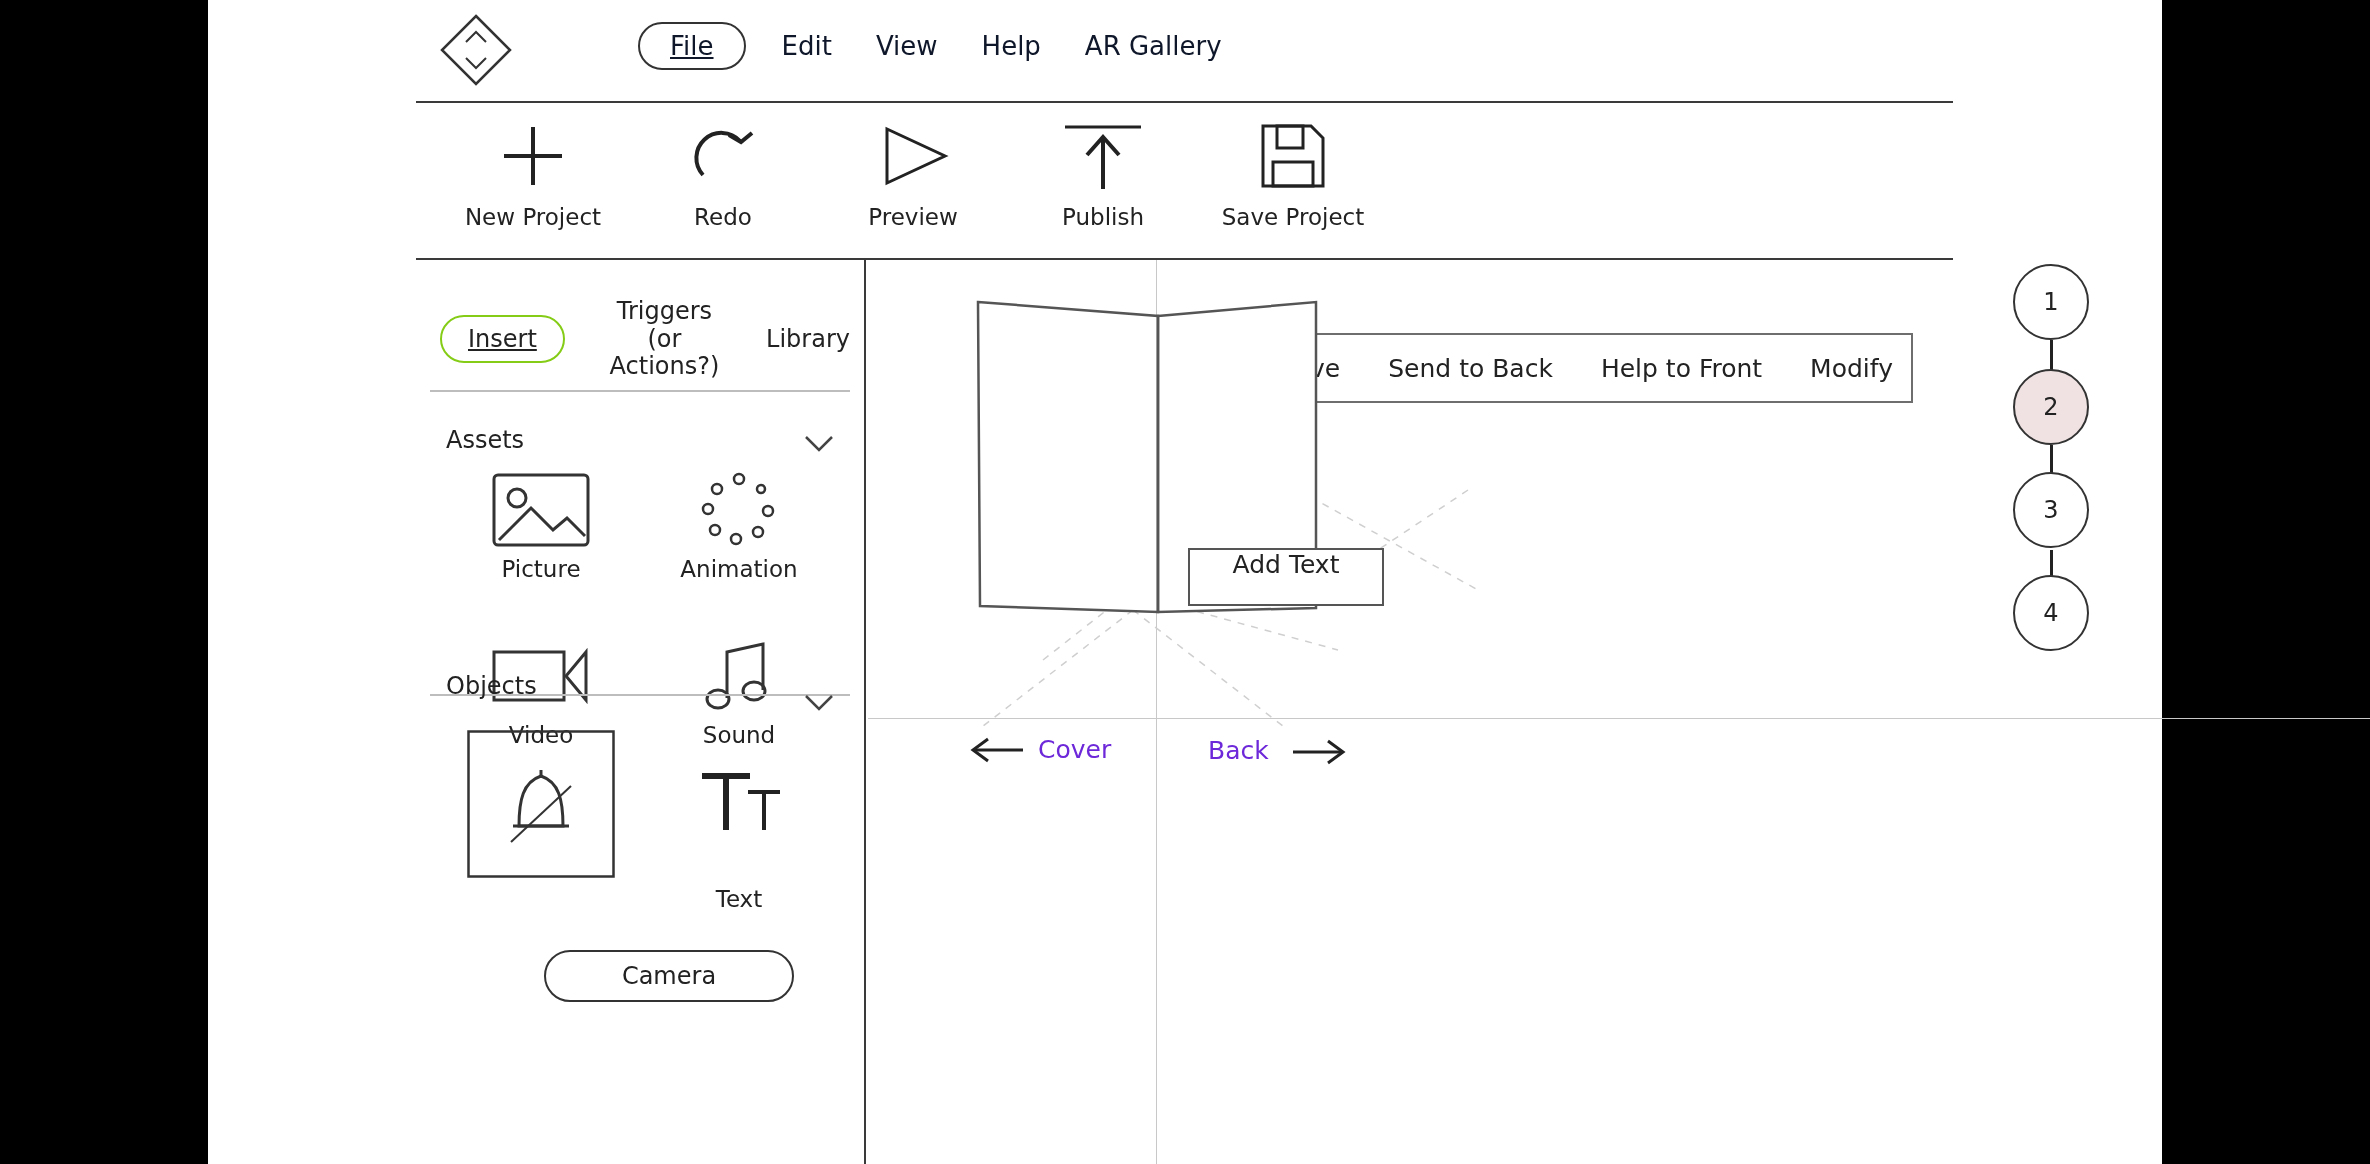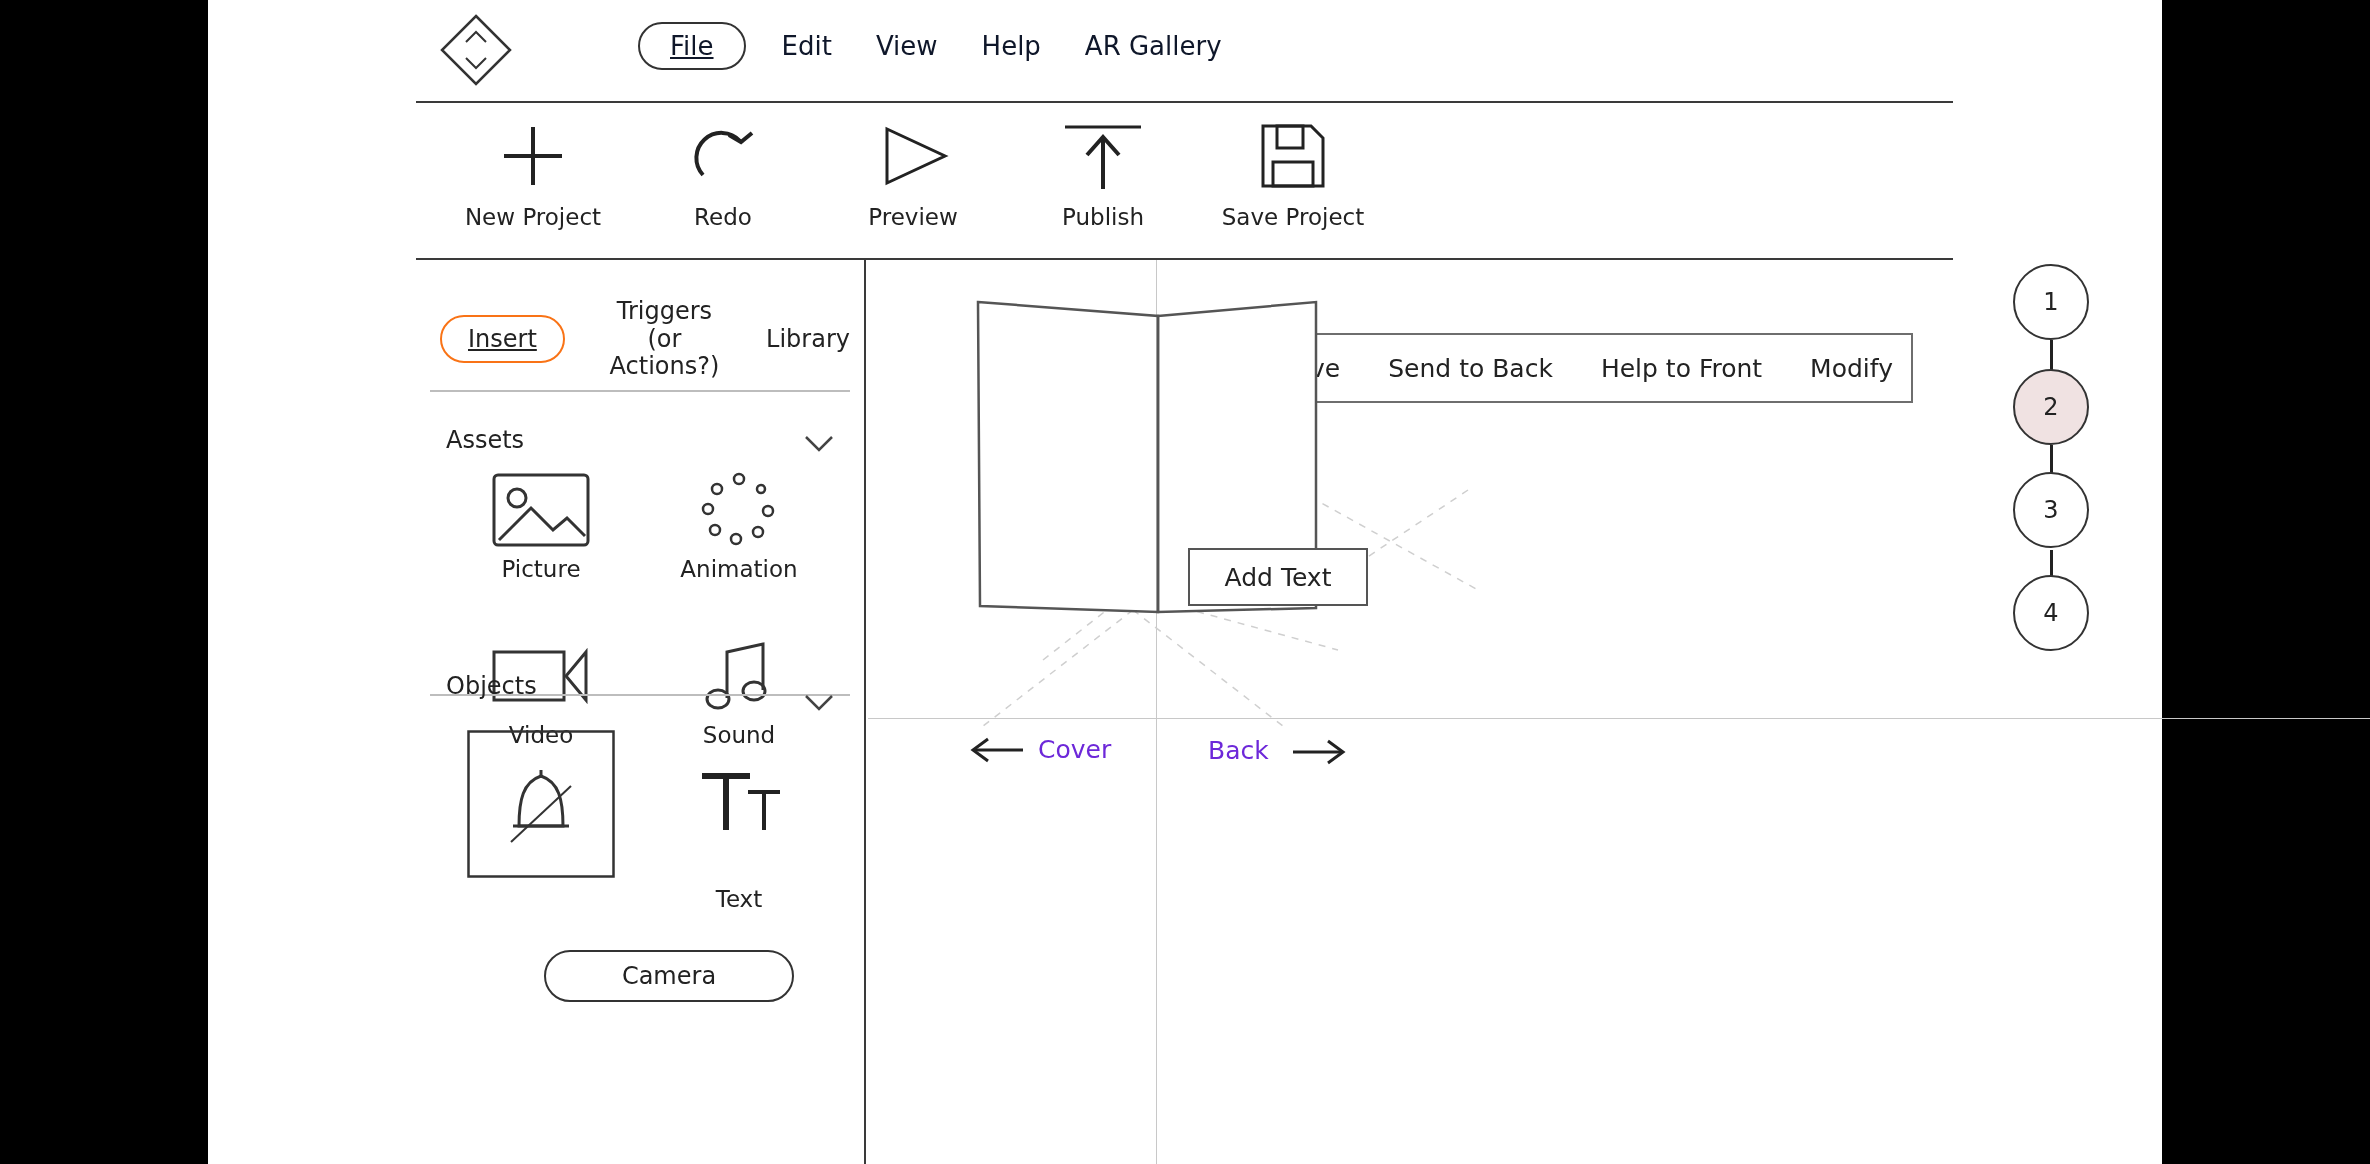--- a/index.html
+++ b/index.html
@@ -101,21 +101,21 @@
     position: absolute;
     left: 24px;
     top: 38px;
     width: 410px;
     display: flex;
     align-items: center;
     font-size: 24px;
     color: #222;
   }
   .tab-pill {
-    border: 2px solid #f97316;
+    border: 2px solid #84cc16;
     border-radius: 26px;
     padding: 8px 26px;
   }
   .tab-pill span { text-decoration: underline; }
   .tab-plain { margin-left: 24px; line-height: 1.15; text-align: center; }
   .tab-plain .l2 { display: block; }
   .tab-right { margin-left: 26px; }
   .divider {
     position: absolute;
     left: 14px;
@@ -187,26 +187,25 @@
     justify-content: center;
     gap: 48px;
     font-size: 25px;
     color: #222;
     background: #fff;
   }
   .add-text-box {
     position: absolute;
     left: 1090px;
     top: 288px;
-    width: 180px;
+    width: 196px;
     height: 58px;
     border: 2px solid #555;
     background: #fff;
     display: flex;
-    align-items: center;
     justify-content: center;
     font-size: 25px;
     color: #222;
   }
   .nav-label {
     position: absolute;
     font-size: 25px;
     color: #6d28d9;
   }
   .arrow-svg { position: absolute; }

